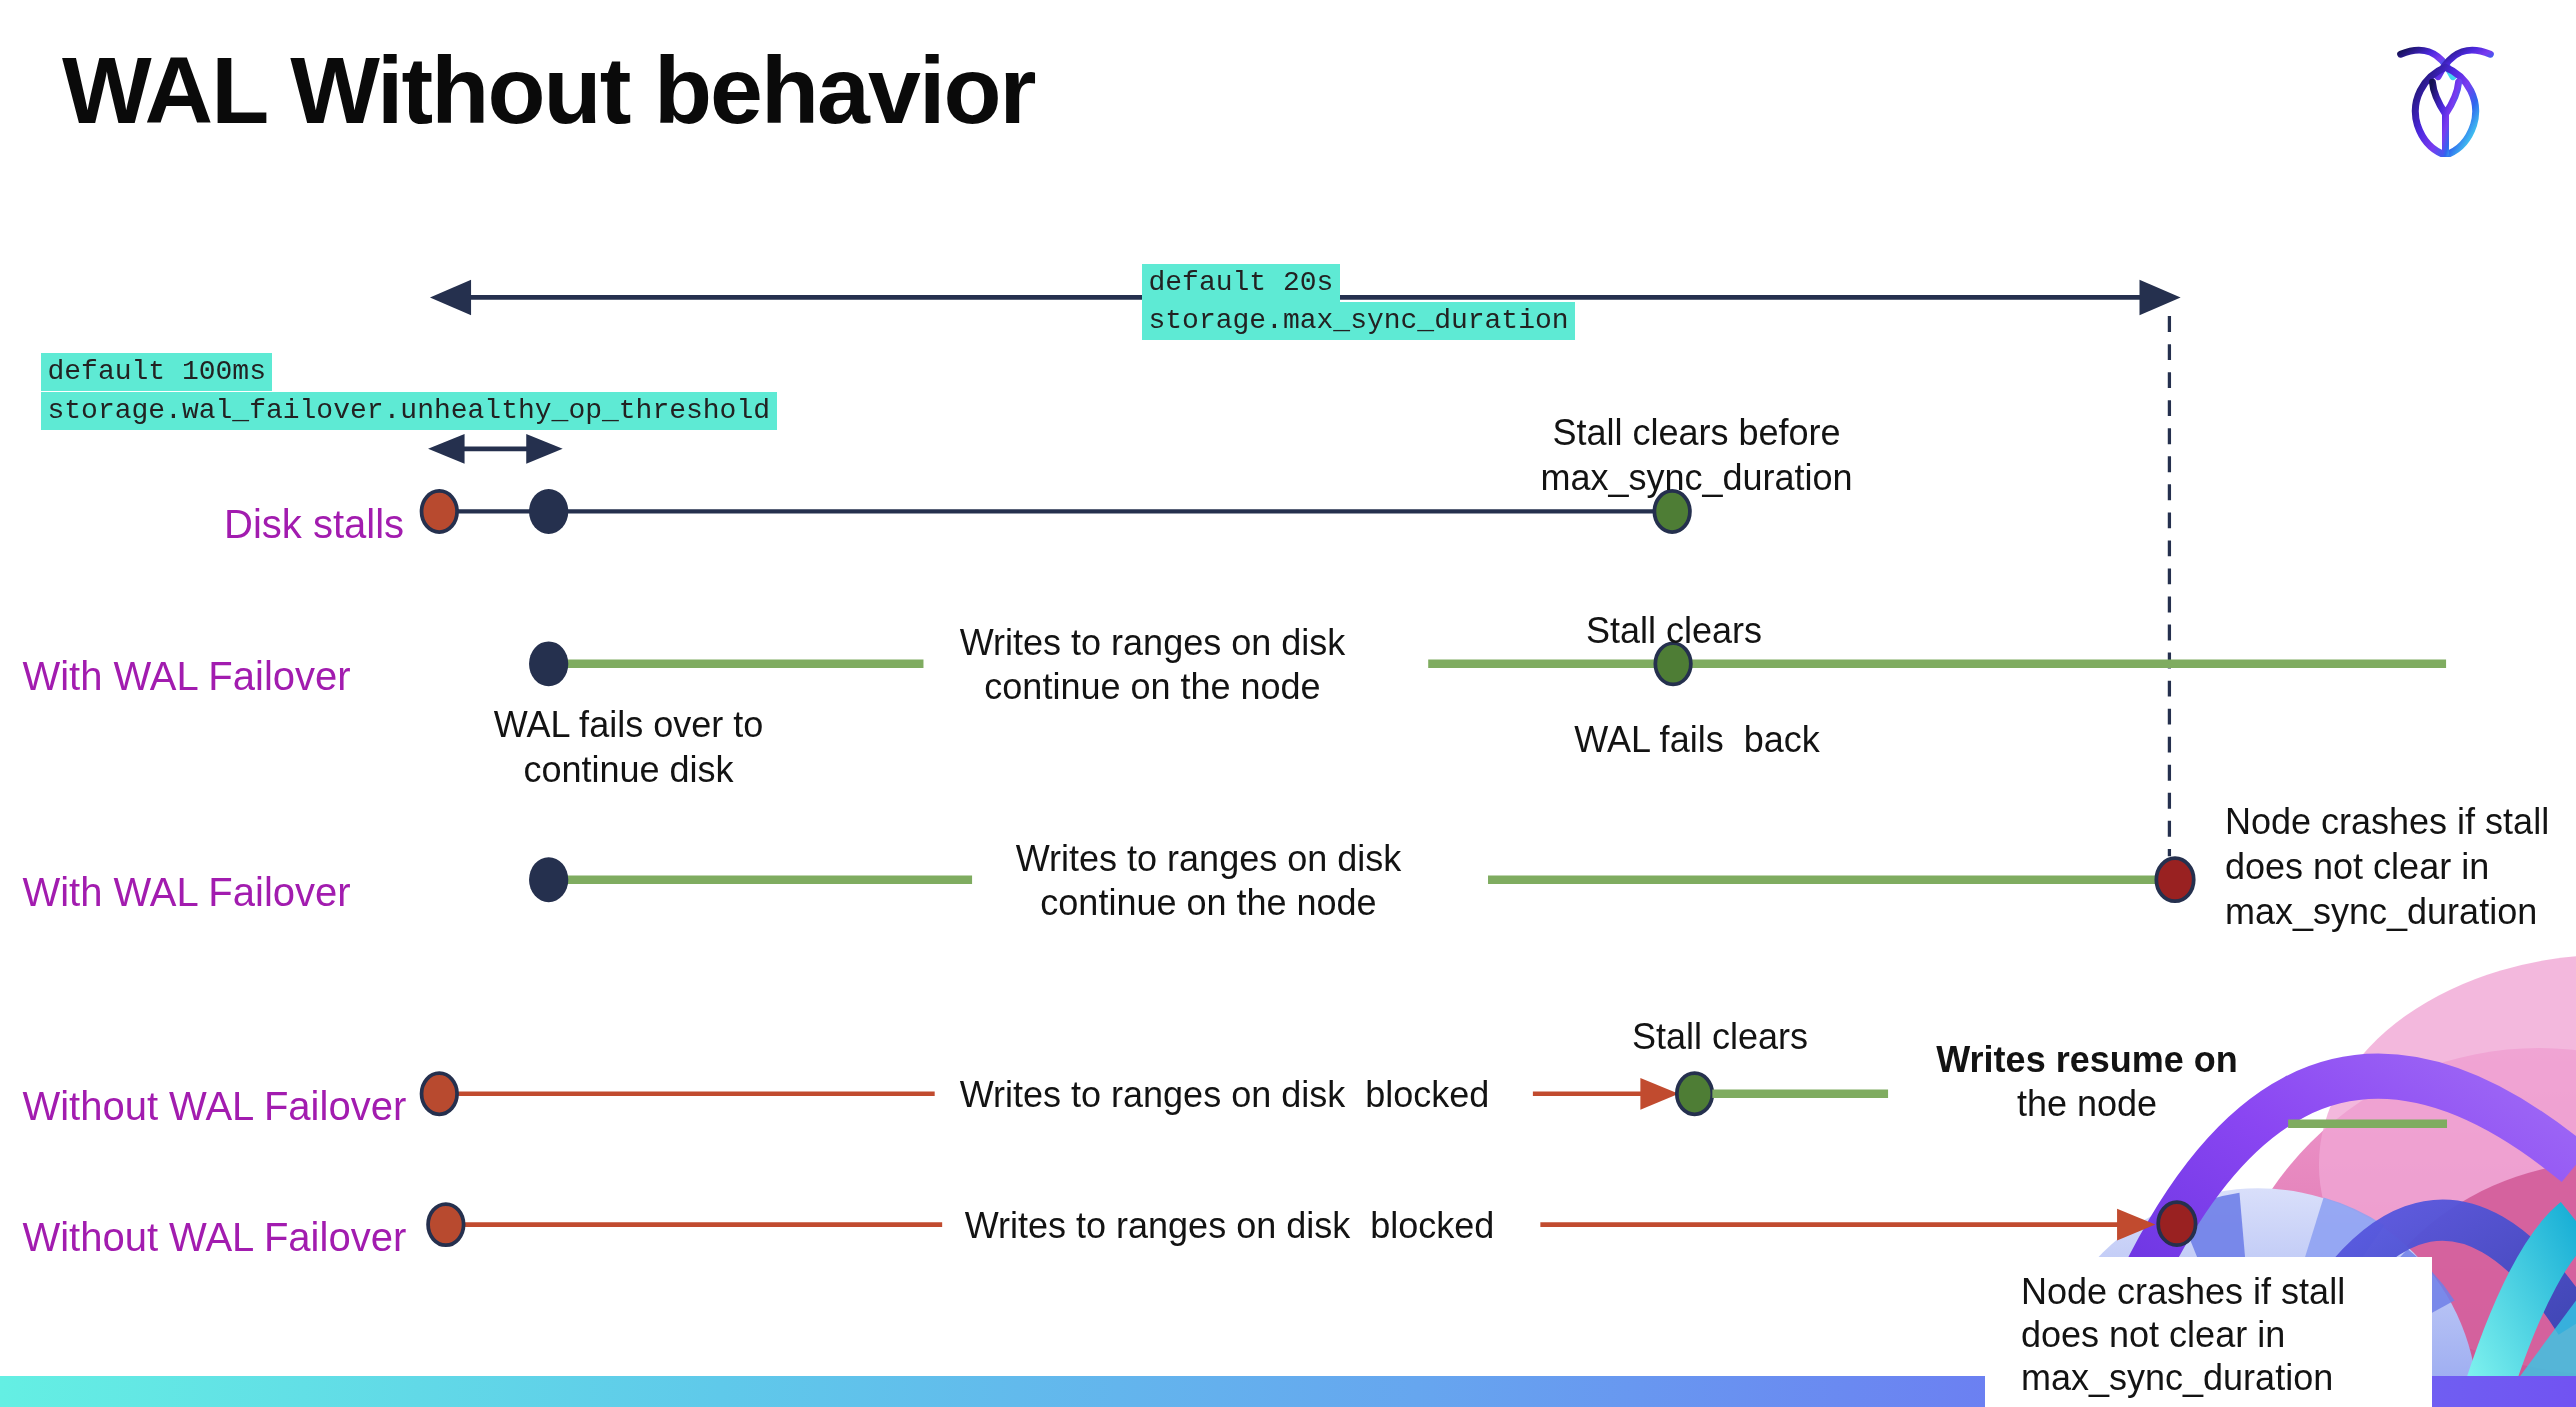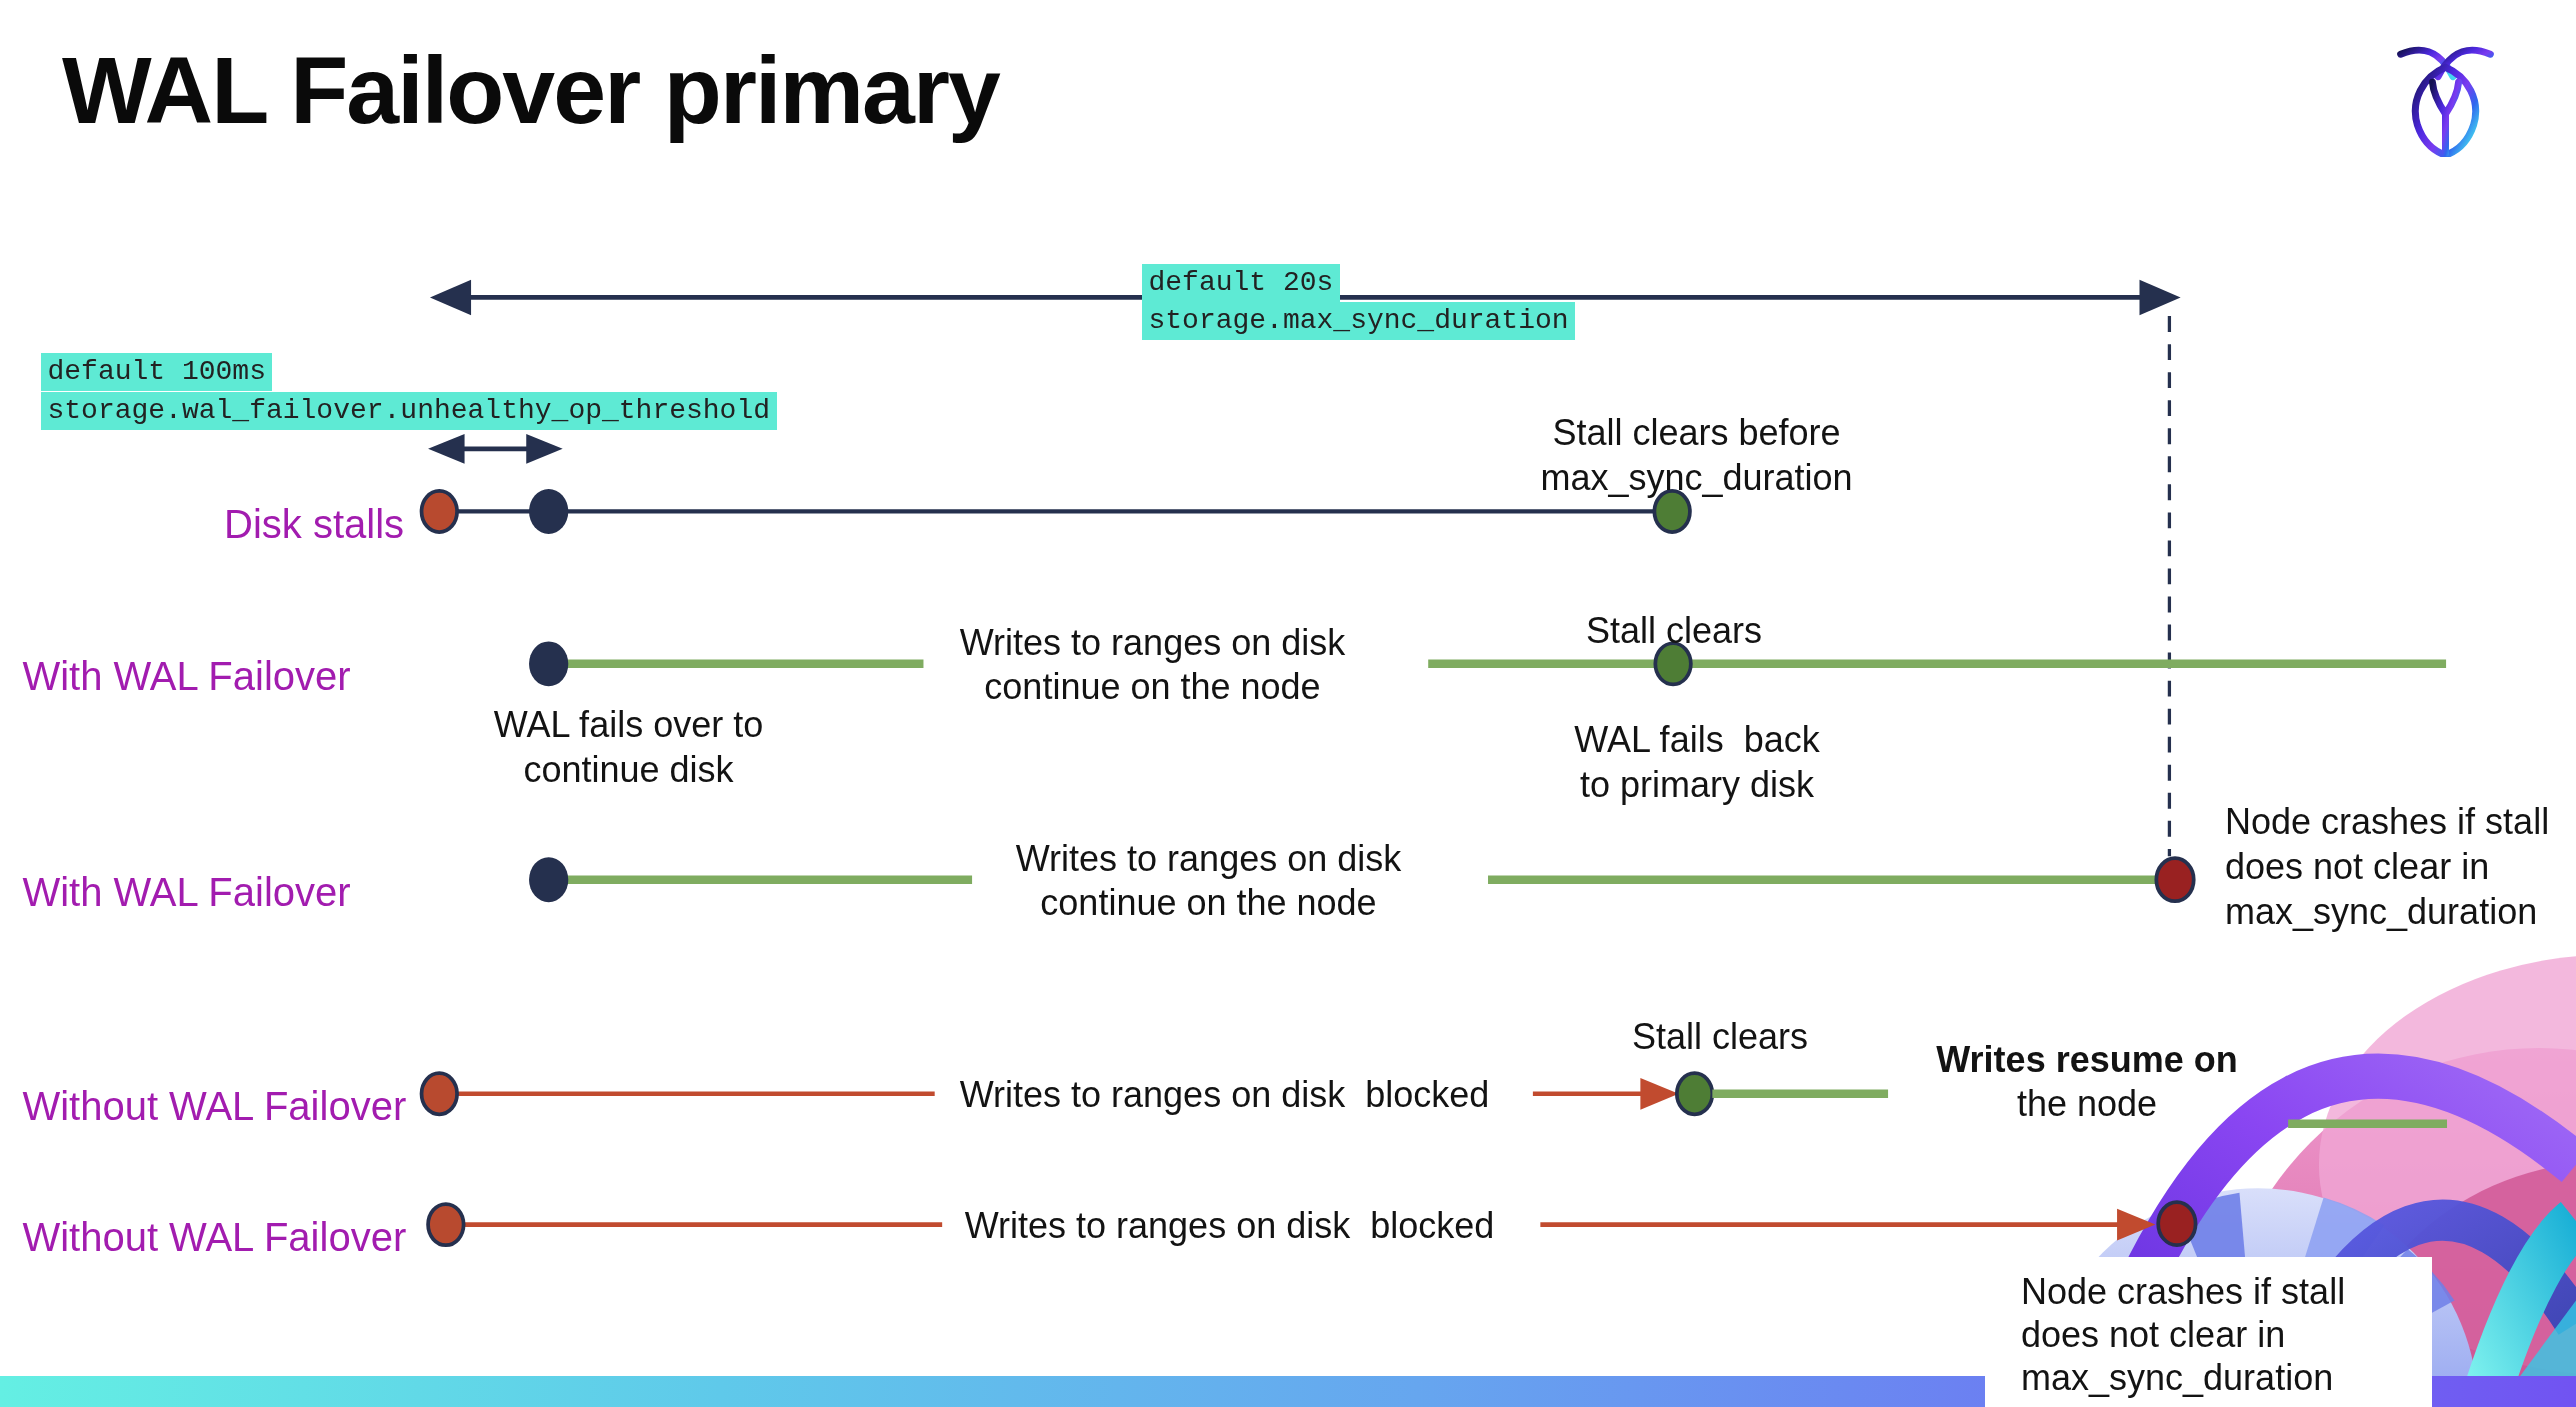--- a/index.html
+++ b/index.html
@@ -135,21 +135,21 @@
 
     <g>
       <line x1="477" y1="1310" x2="1008" y2="1310" stroke="#C14B2F" stroke-width="5"></line>
       <line x1="1648" y1="1310" x2="2272" y2="1310" stroke="#C14B2F" stroke-width="5"></line>
       <polygon points="2306,1310 2265,1293 2265,1327" fill="#C14B2F"></polygon>
       <ellipse cx="477" cy="1310" rx="19" ry="22" fill="#B84A2F" stroke="#25304E" stroke-width="4"></ellipse>
       <ellipse cx="2329" cy="1309" rx="20" ry="23" fill="#992121" stroke="#25304E" stroke-width="4"></ellipse>
     </g>
   </svg>
 
-  <div class="title">WAL Failover primary</div>
+  <div class="title">WAL Without behavior</div>
 
   <svg class="logo" width="101" height="114" viewBox="0 0 108 122">
     <defs>
       <linearGradient id="logoG" x1="0" y1="0" x2="1" y2="0.8">
         <stop offset="0" stop-color="#141052"></stop>
         <stop offset="0.4" stop-color="#4C28DE"></stop>
         <stop offset="0.62" stop-color="#7A3BF0"></stop>
         <stop offset="0.8" stop-color="#2F66EE"></stop>
         <stop offset="1" stop-color="#44D6F0"></stop>
       </linearGradient>
@@ -178,21 +178,20 @@
 
   <div class="ann" style="left:891px;top:621px;width:523px;">Writes to ranges on disk</div>
   <div class="ann" style="left:891px;top:665px;width:523px;">continue on the node</div>
 
   <div class="ann" style="left:432px;top:703px;width:393px;">WAL fails over to</div>
   <div class="ann" style="left:432px;top:748px;width:393px;">continue disk</div>
 
   <div class="ann" style="left:1562px;top:609px;width:224px;">Stall clears</div>
 
   <div class="ann" style="left:1510px;top:718px;width:374px;">WAL fails  back</div>
-  <div class="ann" style="left:1510px;top:763px;width:374px;">to primary disk</div>
 
   <div class="ann" style="left:947px;top:837px;width:523px;">Writes to ranges on disk</div>
   <div class="ann" style="left:947px;top:881px;width:523px;">continue on the node</div>
 
   <div class="ann left" style="left:2225px;top:800px;">Node crashes if stall</div>
   <div class="ann left" style="left:2225px;top:845px;">does not clear in</div>
   <div class="ann left" style="left:2225px;top:890px;">max_sync_duration</div>
 
   <div class="ann" style="left:944px;top:1073px;width:561px;">Writes to ranges on disk  blocked</div>
   <div class="ann" style="left:1608px;top:1015px;width:224px;">Stall clears</div>

